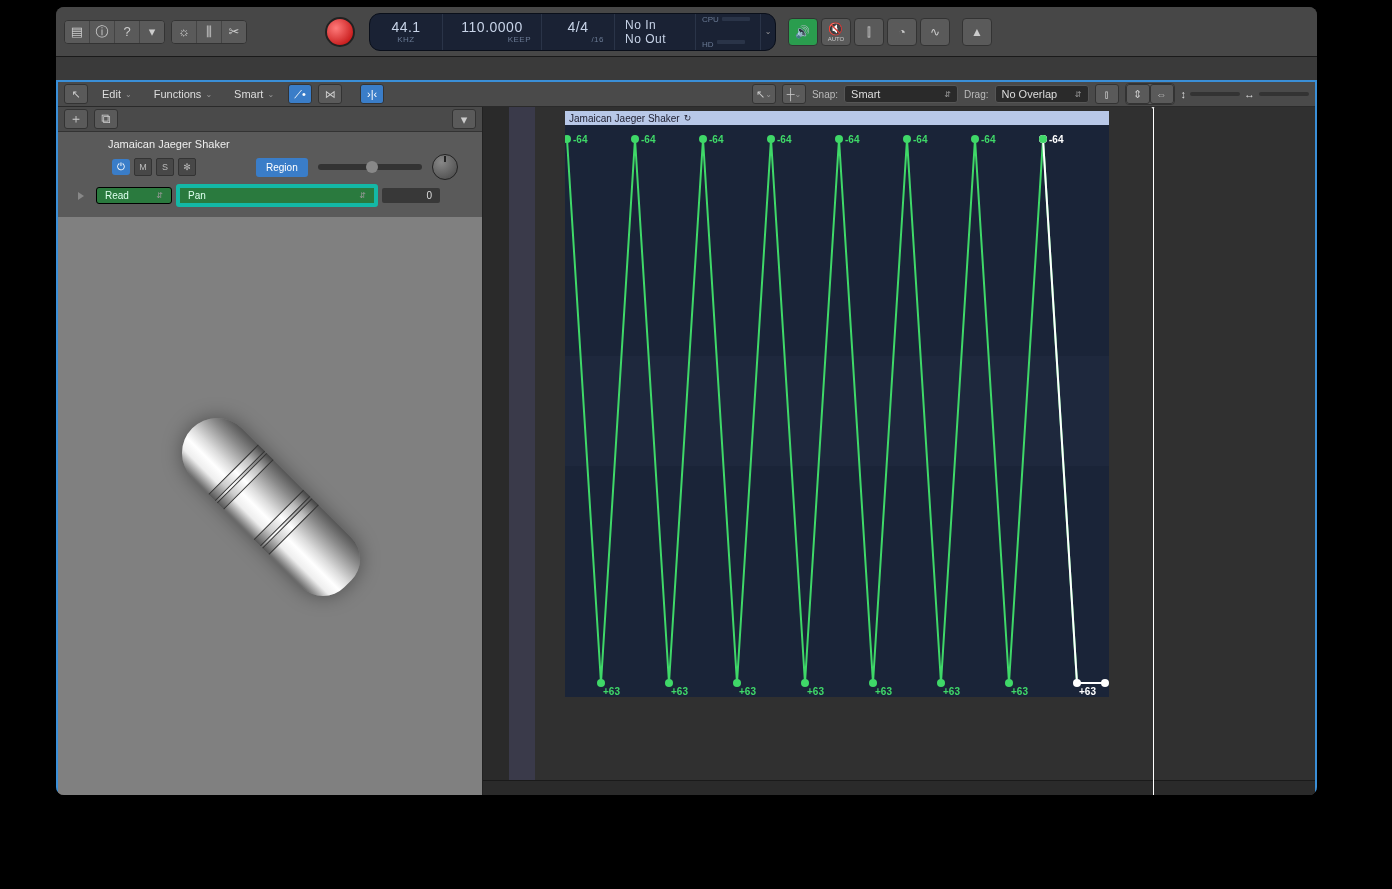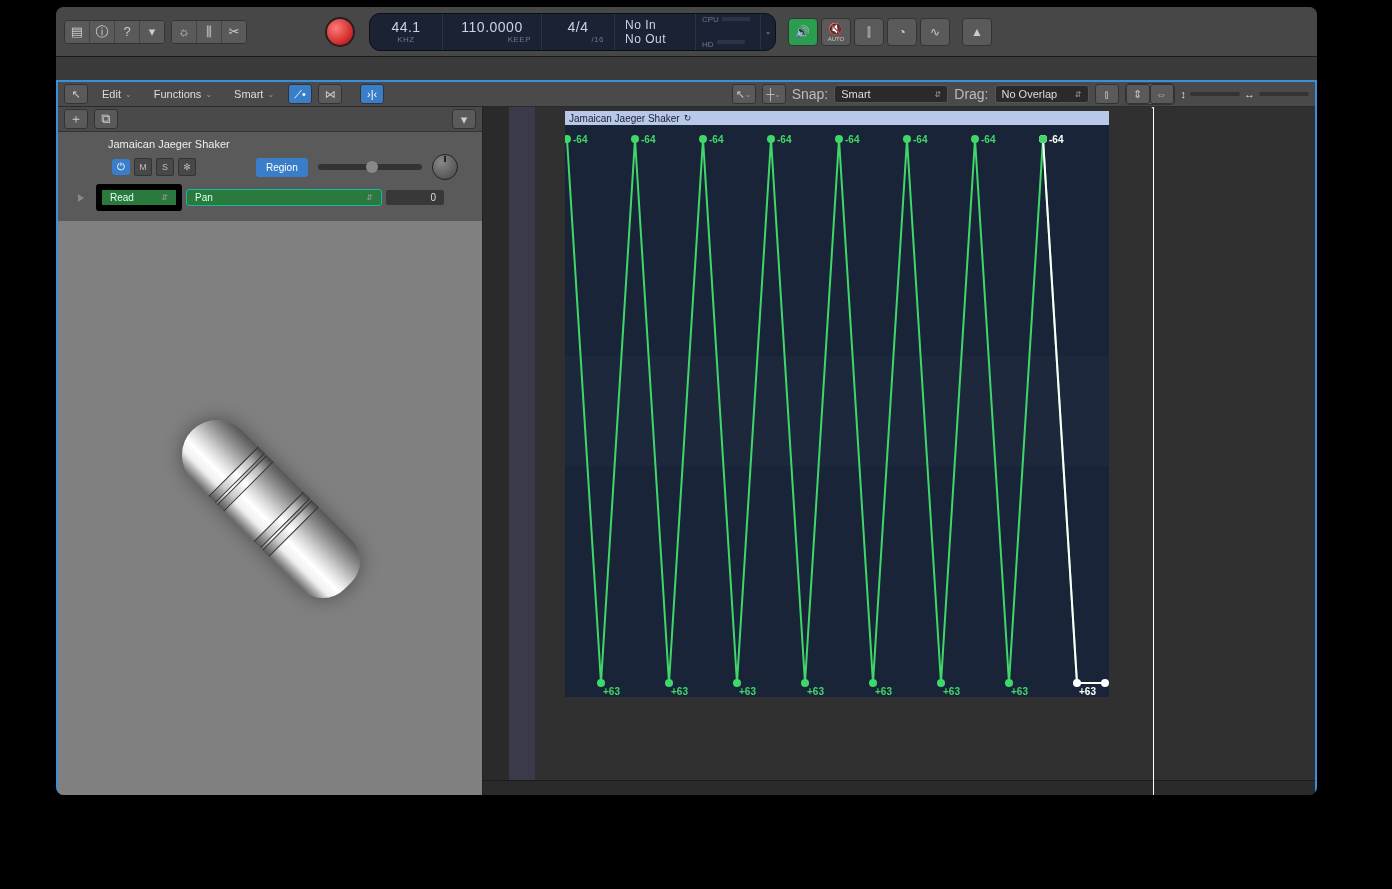--- a/index.html
+++ b/index.html
@@ -27,39 +27,39 @@
 .cbtn{width:28px;height:26px;background:#5a5a5a;border:1px solid #333;border-radius:4px;display:flex;align-items:center;justify-content:center;color:#ccc;font-size:12px;flex-direction:column}
 .cbtn.green{background:#2a9d4e}
 .cbtn .sub{font-size:6px}
 .editor{position:absolute;top:73px;left:0;right:0;bottom:0;border:2px solid #3a8fd8;border-bottom:none;display:flex;flex-direction:column}
 .ed-toolbar{height:24px;background:#4a4a4a;border-bottom:1px solid #2a2a2a;display:flex;align-items:center;padding:0 6px;gap:6px;font-size:11px}
 .ed-menu{padding:3px 8px;color:#ddd;cursor:default;display:flex;align-items:center;gap:4px}
 .chev{font-size:8px;color:#999}
 .ed-tbtn{width:22px;height:18px;background:#5a5a5a;border:1px solid #333;border-radius:3px;display:flex;align-items:center;justify-content:center;font-size:11px;color:#ccc}
 .ed-tbtn.blue{background:#3a7dc8;color:#fff}
 .ed-sel{background:#2a2a2a;border:1px solid #555;border-radius:3px;padding:2px 6px;color:#ddd;font-size:11px;display:flex;align-items:center;gap:4px;min-width:80px;justify-content:space-between}
-.ed-label{color:#bbb;font-size:14px}
+.ed-label{color:#bbb;font-size:10px}
 .ed-body{flex:1;display:flex;overflow:hidden}
 .inspector{width:424px;background:#5a5a5a;display:flex;flex-direction:column;border-right:1px solid #222}
 .insp-top{height:24px;background:#4a4a4a;border-bottom:1px solid #333;display:flex;align-items:center;padding:0 6px;gap:6px}
 .insp-btn{width:22px;height:18px;background:#5a5a5a;border:1px solid #333;border-radius:3px;display:flex;align-items:center;justify-content:center;color:#ccc;font-size:13px}
 .track-hdr{padding:6px 10px;background:#5a5a5a}
 .track-name{color:#eee;font-size:11px;margin-left:40px;margin-bottom:4px}
 .track-ctrls{display:flex;align-items:center;gap:4px}
 .pwr{width:18px;height:16px;background:#3a7dc8;border-radius:3px;display:flex;align-items:center;justify-content:center;font-size:10px;color:#fff}
 .ms-btn{width:16px;height:16px;background:#484848;border:1px solid #333;border-radius:2px;display:flex;align-items:center;justify-content:center;font-size:9px;color:#bbb}
 .region-btn{padding:4px 10px;background:#3a7dc8;border-radius:3px;color:#fff;font-size:10px;margin-left:56px}
 .vol-slider{width:104px;height:6px;background:#333;border-radius:3px;position:relative;margin-left:6px}
 .vol-thumb{position:absolute;width:12px;height:12px;background:#888;border-radius:50%;top:-3px;left:46%}
 .knob{width:24px;height:24px;border-radius:50%;background:radial-gradient(circle at 35% 30%,#888,#444);border:1px solid #222;margin-left:6px;position:relative}
 .knob:after{content:'';position:absolute;width:2px;height:6px;background:#222;left:11px;top:1px}
 .auto-row{display:flex;align-items:center;gap:4px;padding:4px 10px}
 .play-tri{width:0;height:0;border-left:6px solid #888;border-top:4px solid transparent;border-bottom:4px solid transparent;margin-right:8px}
-.read-sel{background:#2a7a3e;border:6px solid #000000;border-radius:3px;padding:2px 8px;color:#dfe;font-size:10px;width:58px;display:flex;justify-content:space-between;align-items:center}
-.pan-sel{background:#2a7a3e;border:1px solid #14b8a6;border-radius:3px;padding:2px 8px;color:#dfe;font-size:10px;width:178px;display:flex;justify-content:space-between;align-items:center}
+.read-sel{background:#2a7a3e;border:1px solid #000000;border-radius:3px;padding:2px 8px;color:#dfe;font-size:10px;width:58px;display:flex;justify-content:space-between;align-items:center}
+.pan-sel{background:#2a7a3e;border:4px solid #14b8a6;border-radius:3px;padding:2px 8px;color:#dfe;font-size:10px;width:178px;display:flex;justify-content:space-between;align-items:center}
 .val-box{background:#383838;border-radius:2px;padding:2px 8px;color:#ddd;font-size:10px;width:42px;text-align:right}
 .instrument{flex:1;background:#808080;display:flex;align-items:center;justify-content:center;position:relative}
 .shaker{width:260px;height:260px;transform:rotate(-45deg)}
 .shaker-body{width:70px;height:220px;margin:20px auto;background:linear-gradient(90deg,#666 0%,#eee 20%,#fff 35%,#ddd 50%,#888 80%,#555 100%);border-radius:35px 35px 30px 30px;position:relative;box-shadow:0 0 20px rgba(0,0,0,.4)}
 .ridge{position:absolute;width:100%;height:8px;background:linear-gradient(90deg,#555,#ccc,#fff,#bbb,#444);border-top:1px solid #333;border-bottom:1px solid #333}
 .arrange{flex:1;background:#2a2a2a;display:flex;position:relative}
 .ruler{height:22px;background:#3a3a3a;border-bottom:1px solid #1a1a1a;position:relative;margin-left:26px}
 .ruler-tick{position:absolute;top:0;height:100%;border-left:1px solid #555;padding-left:3px;color:#aaa;font-size:10px;padding-top:4px}
 .tracks-area{flex:1;position:relative;background:#303030;margin-left:26px}
 .left-gutter{position:absolute;left:-26px;top:0;width:26px;height:100%;background:#3a3a4a}

